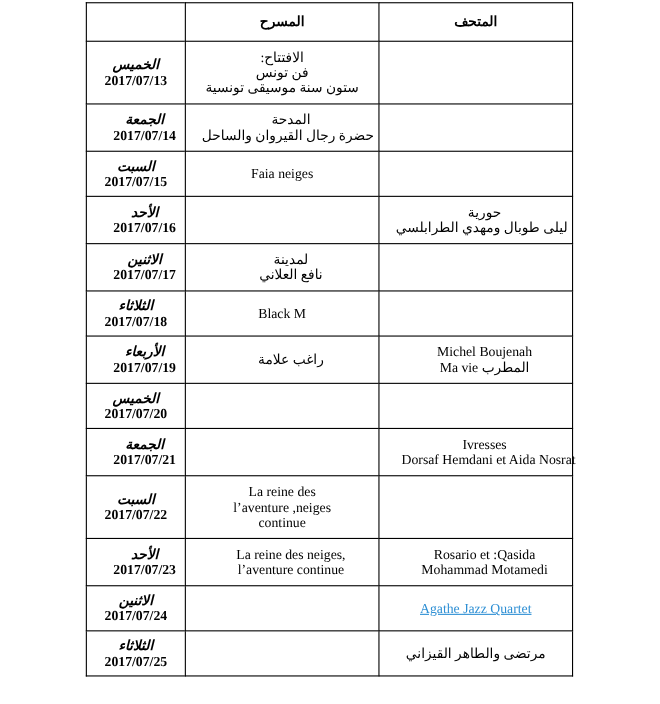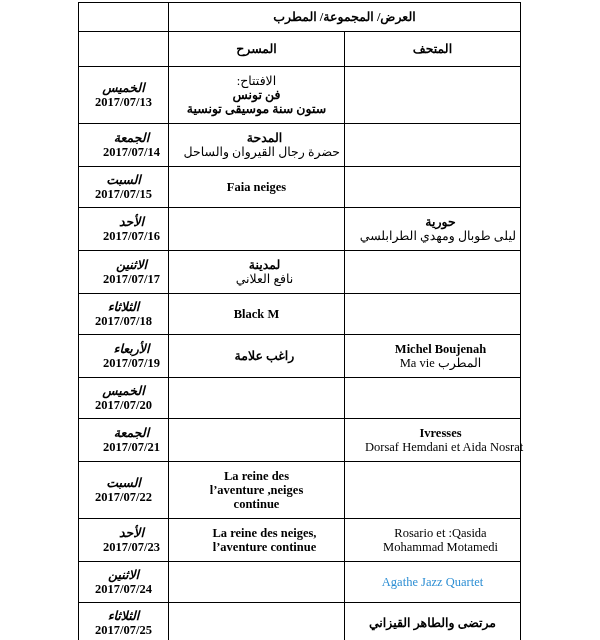--- a/index.html
+++ b/index.html
@@ -74,29 +74,30 @@
   .date-num {
     display: block;
     direction: ltr;
     unicode-bidi: embed;
     white-space: nowrap;
     font-family: "Liberation Serif", "DejaVu Serif", serif;
   }
 
   
   .ln { display: block; white-space: nowrap; }
-  .bold { font-weight: bold; }
+  .bold { font-weight: normal; }
   .reg  { font-weight: normal; }
   .ar   { direction: rtl; unicode-bidi: embed; }
   .lt-bidi { direction: rtl; unicode-bidi: plaintext; }
 
   .empty { height: 100%; }
 
   .link {
     color: #2e8fd4;
+    text-decoration: underline;
     font-weight: normal;
     cursor: pointer;
   }
 
   
   tr.r-h1 td { height: 24px; }
   tr.r-h2 td { height: 30px; margin-left: 16px; }
   tr.r-3lines td { height: 52px; }
   tr.r-2lines td { height: 38px; padding-left: 20px; }
   tr.r-1line  td { height: 36px; }
@@ -107,24 +108,20 @@
 <div id="sheet">
 
   <table class="schedule">
     <colgroup>
       <col class="c-museum">
       <col class="c-theatre">
       <col class="c-date">
     </colgroup>
     <tbody id="table-body">
 
-    <tr class="r-h1">
-          <td colspan="2" class="hdr-span">العرض/ المجموعة/ المطرب</td>
-          <td class="hdr-blank"></td>
-        </tr>
         <tr class="r-h2">
           <td class="hdr-col">المتحف</td>
           <td class="hdr-col">المسرح</td>
           <td class="hdr-blank"></td>
         </tr>
         <tr class="r-3lines">
           <td class="empty"></td>
           <td>
             <span class="ln reg ar">الافتتاح:</span>
             <span class="ln bold ar">فن تونس</span>

